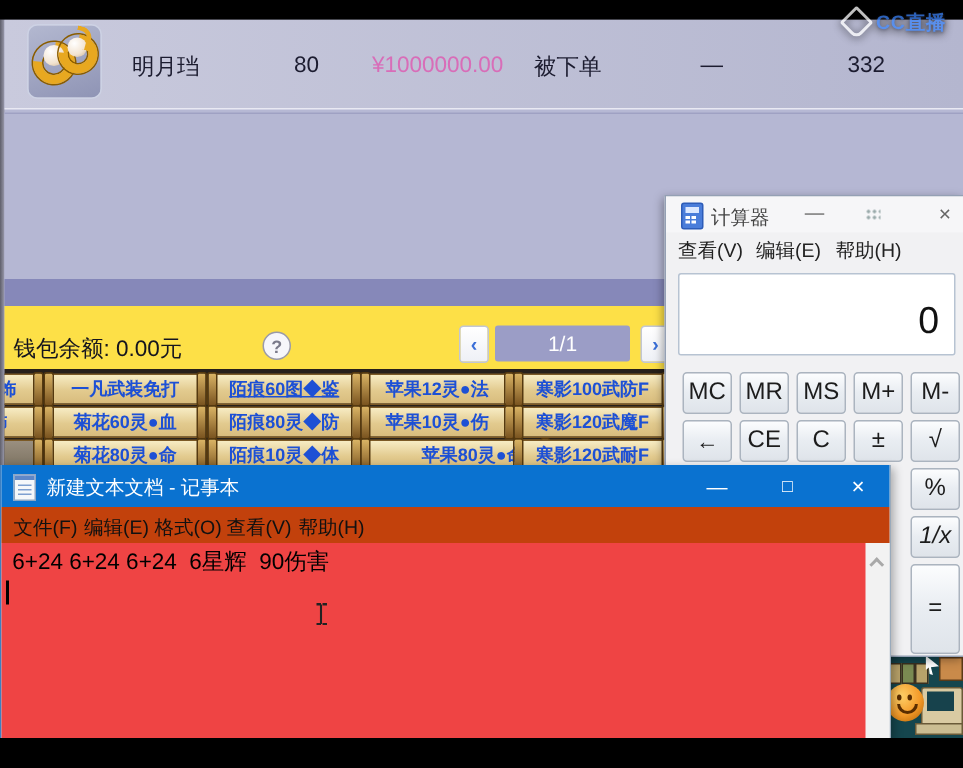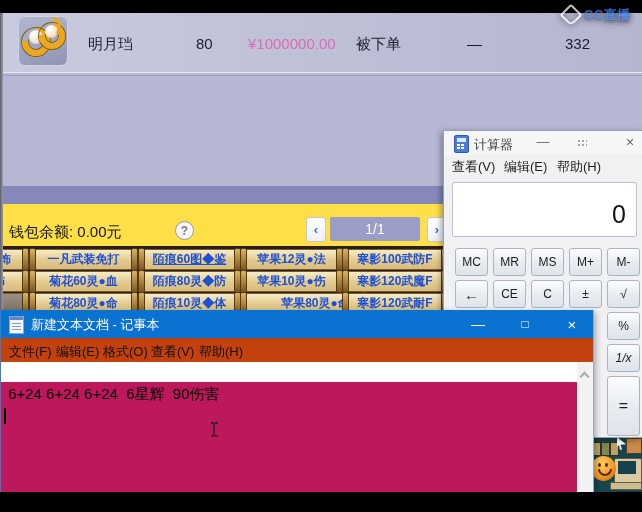--- a/index.html
+++ b/index.html
@@ -50,37 +50,37 @@
   #calc-min{position:absolute;left:88px;top:3px;width:22px;height:16px;color:#666;font-size:13px;text-align:center;}
   #calc-dots{position:absolute;left:133px;top:8px;width:10px;height:8px;
       background-image:radial-gradient(circle,#9aa 1px,transparent 1.2px);background-size:4px 4px;}
   #calc-close{position:absolute;left:175px;top:3px;width:22px;height:16px;color:#666;font-size:14px;text-align:center;}
   #calc-menu{position:absolute;left:0;top:24px;right:0;height:22px;font-size:13px;color:#222;}
   #calc-menu span{position:absolute;top:3px;}
   #calc-display{position:absolute;left:8px;top:51px;width:183px;height:53px;background:#fff;
       border:1px solid #b7c3d2;border-radius:2px;}
   #calc-display .val{position:absolute;right:10px;bottom:7px;font-size:25px;color:#111;font-family:"Liberation Sans",sans-serif;}
   .ckey{position:absolute;width:31px;height:26px;background:linear-gradient(#fcfdfe,#e9edf2 48%,#dfe4ea);
-      border:1px solid #abb4bf;border-radius:3px;color:#1c1c1c;font-size:12px;
+      border:1px solid #abb4bf;border-radius:3px;color:#1c1c1c;font-size:16px;
       display:flex;align-items:center;justify-content:center;}
   
   #notepad{position:absolute;left:0;top:310px;width:594px;height:182px;background:#fff;z-index:10;
       border-right:1px solid #9ab;border-left:1px solid #3d7fc1;box-shadow:2px 2px 6px rgba(0,0,0,.3);box-sizing:border-box;}
   #np-title{position:absolute;left:0;top:0;width:100%;height:28px;background:#0a72d0;}
   #np-icon{position:absolute;left:8px;top:6px;width:13px;height:16px;background:#f4f7fa;border:1px solid #8fa6c4;}
   #np-icon:before{content:"";position:absolute;left:0;right:0;top:0;height:3px;background:#5e87c8;}
   #np-icon:after{content:"";position:absolute;left:2px;top:6px;right:2px;height:1px;background:#7d9fd0;
       box-shadow:0 3px #7d9fd0,0 6px #7d9fd0;}
   #np-title-label{position:absolute;left:30px;top:6px;font-size:13px;color:#fff;}
   .np-ctl{position:absolute;top:0;width:34px;height:28px;color:#fff;font-size:14px;
       display:flex;align-items:center;justify-content:center;}
   #np-min{left:460px;} #np-max{left:507px;font-size:12px;} #np-close{left:554px;font-size:15px;}
   #np-menu{position:absolute;left:0;top:28px;width:100%;height:24px;background:#c2410c;font-size:13px;color:#111;}
   #np-menu span{position:absolute;top:5px;}
-  #np-text{position:absolute;left:0;top:52px;width:578px;height:130px;background:#be185d;overflow:hidden;margin-top:20px;}
+  #np-text{position:absolute;left:0;top:52px;width:578px;height:130px;background:#ef4444;overflow:hidden;}
   .np-line{position:absolute;left:3px;font-size:15px;color:#000;white-space:pre;
       font-family:"Liberation Sans",sans-serif;}
   #np-caret{display:inline-block;width:1.5px;height:16px;background:#000;vertical-align:-3px;}
   #np-scroll{position:absolute;right:0;top:52px;width:16px;height:130px;background:#f2f2f2;}
   #np-scroll .up{position:absolute;left:4px;top:8px;width:8px;height:8px;}
   #np-scroll .up:before{content:"";position:absolute;left:0;top:3px;width:5px;height:5px;
       border-left:2px solid #a9a9a9;border-top:2px solid #a9a9a9;transform:rotate(45deg);}
   #ibeam{position:absolute;left:209px;top:40px;width:9px;height:15px;z-index:3;}
   
   #pixelart{position:absolute;left:590px;top:423px;width:52px;height:56px;background:#15464e;overflow:hidden;}

